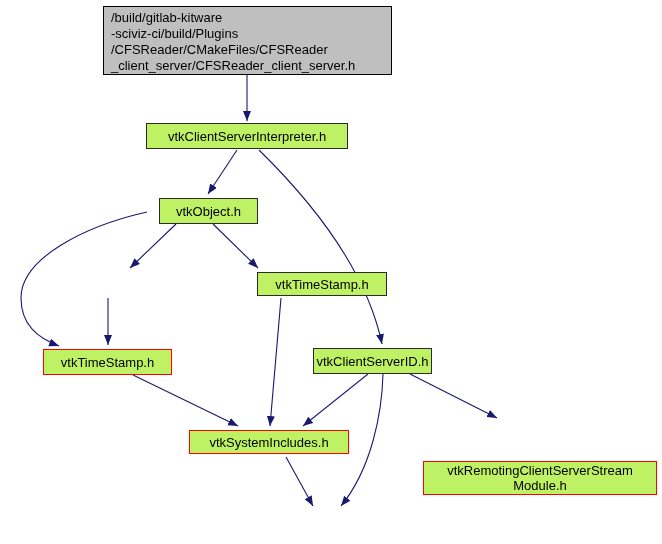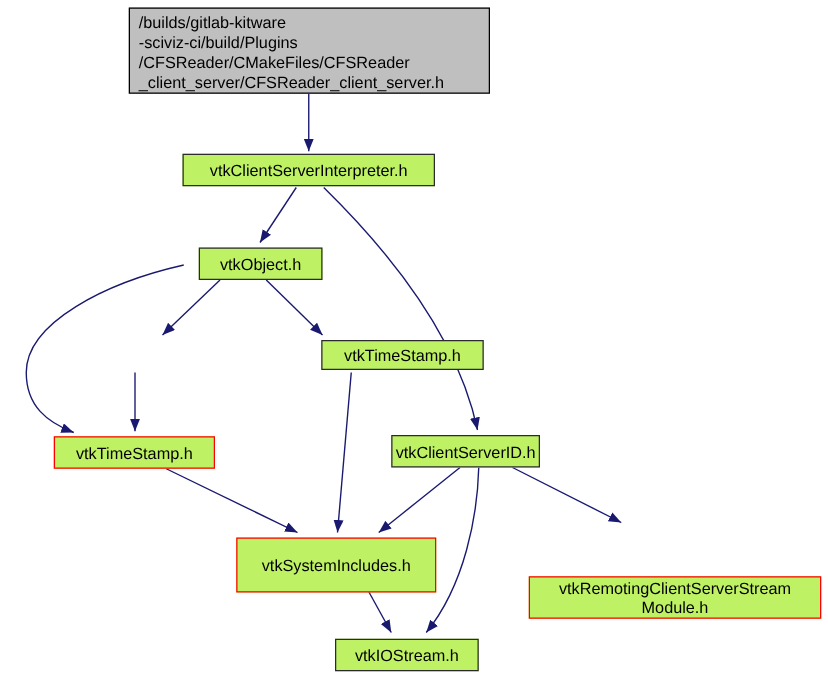--- a/index.html
+++ b/index.html
@@ -74,36 +74,35 @@
     <path class="edge" d="M147,212 C85,226 21,258 21,298 C21,325 38,338 59,346" marker-end="url(#arrow)"></path>
     <path class="edge" d="M108,298 L108,345" marker-end="url(#arrow)"></path>
     <path class="edge" d="M133,375 L238,426" marker-end="url(#arrow)"></path>
     <path class="edge" d="M281,298 L270,426" marker-end="url(#arrow)"></path>
     <path class="edge" d="M368,374 L303,426" marker-end="url(#arrow)"></path>
     <path class="edge" d="M410,374 L497,418" marker-end="url(#arrow)"></path>
     <path class="edge" d="M383,374 C382,412 372,468 341,506" marker-end="url(#arrow)"></path>
     <path class="edge" d="M286,457 L313,506" marker-end="url(#arrow)"></path>
   </svg>
 
-  <div class="node gray" style="left:103px; top:6px; width:289px; height:69px;">/builds/gitlab-kitware
+  <div class="node gray" style="left:103px; top:6px; width:289px; height:69px;">/build/gitlab-kitware
 -sciviz-ci/build/Plugins
 /CFSReader/CMakeFiles/CFSReader
 _client_server/CFSReader_client_server.h</div>
 
   <div class="node" style="left:146px; top:123px; width:202px; height:26px;">vtkClientServerInterpreter.h</div>
 
   <div class="node" style="left:159px; top:198px; width:99px; height:26px;">vtkObject.h</div>
 
 
   <div class="node" style="left:217px; top:272px; width:130px; height:24px;margin-left:40px;">vtkTimeStamp.h</div>
 
   <div class="node red" style="left:43px; top:349px; width:129px; height:26px;">vtkTimeStamp.h</div>
 
   <div class="node" style="left:313px; top:348px; width:119px; height:26px;">vtkClientServerID.h</div>
 
-  <div class="node red" style="left:189px; top:430px; width:160px; height:44px;">vtkSystemIncludes.h</div>
+  <div class="node red" style="left:189px; top:430px; width:160px; height:24px;">vtkSystemIncludes.h</div>
 
   <div class="node red" style="left:423px; top:421px; width:234px; height:34px;margin-top:40px;">vtkRemotingClientServerStream
 Module.h</div>
 
-  <div class="node" style="left:268px; top:511px; width:115px; height:26px;">vtkIOStream.h</div>
 
 </div>
 
 </body></html>

